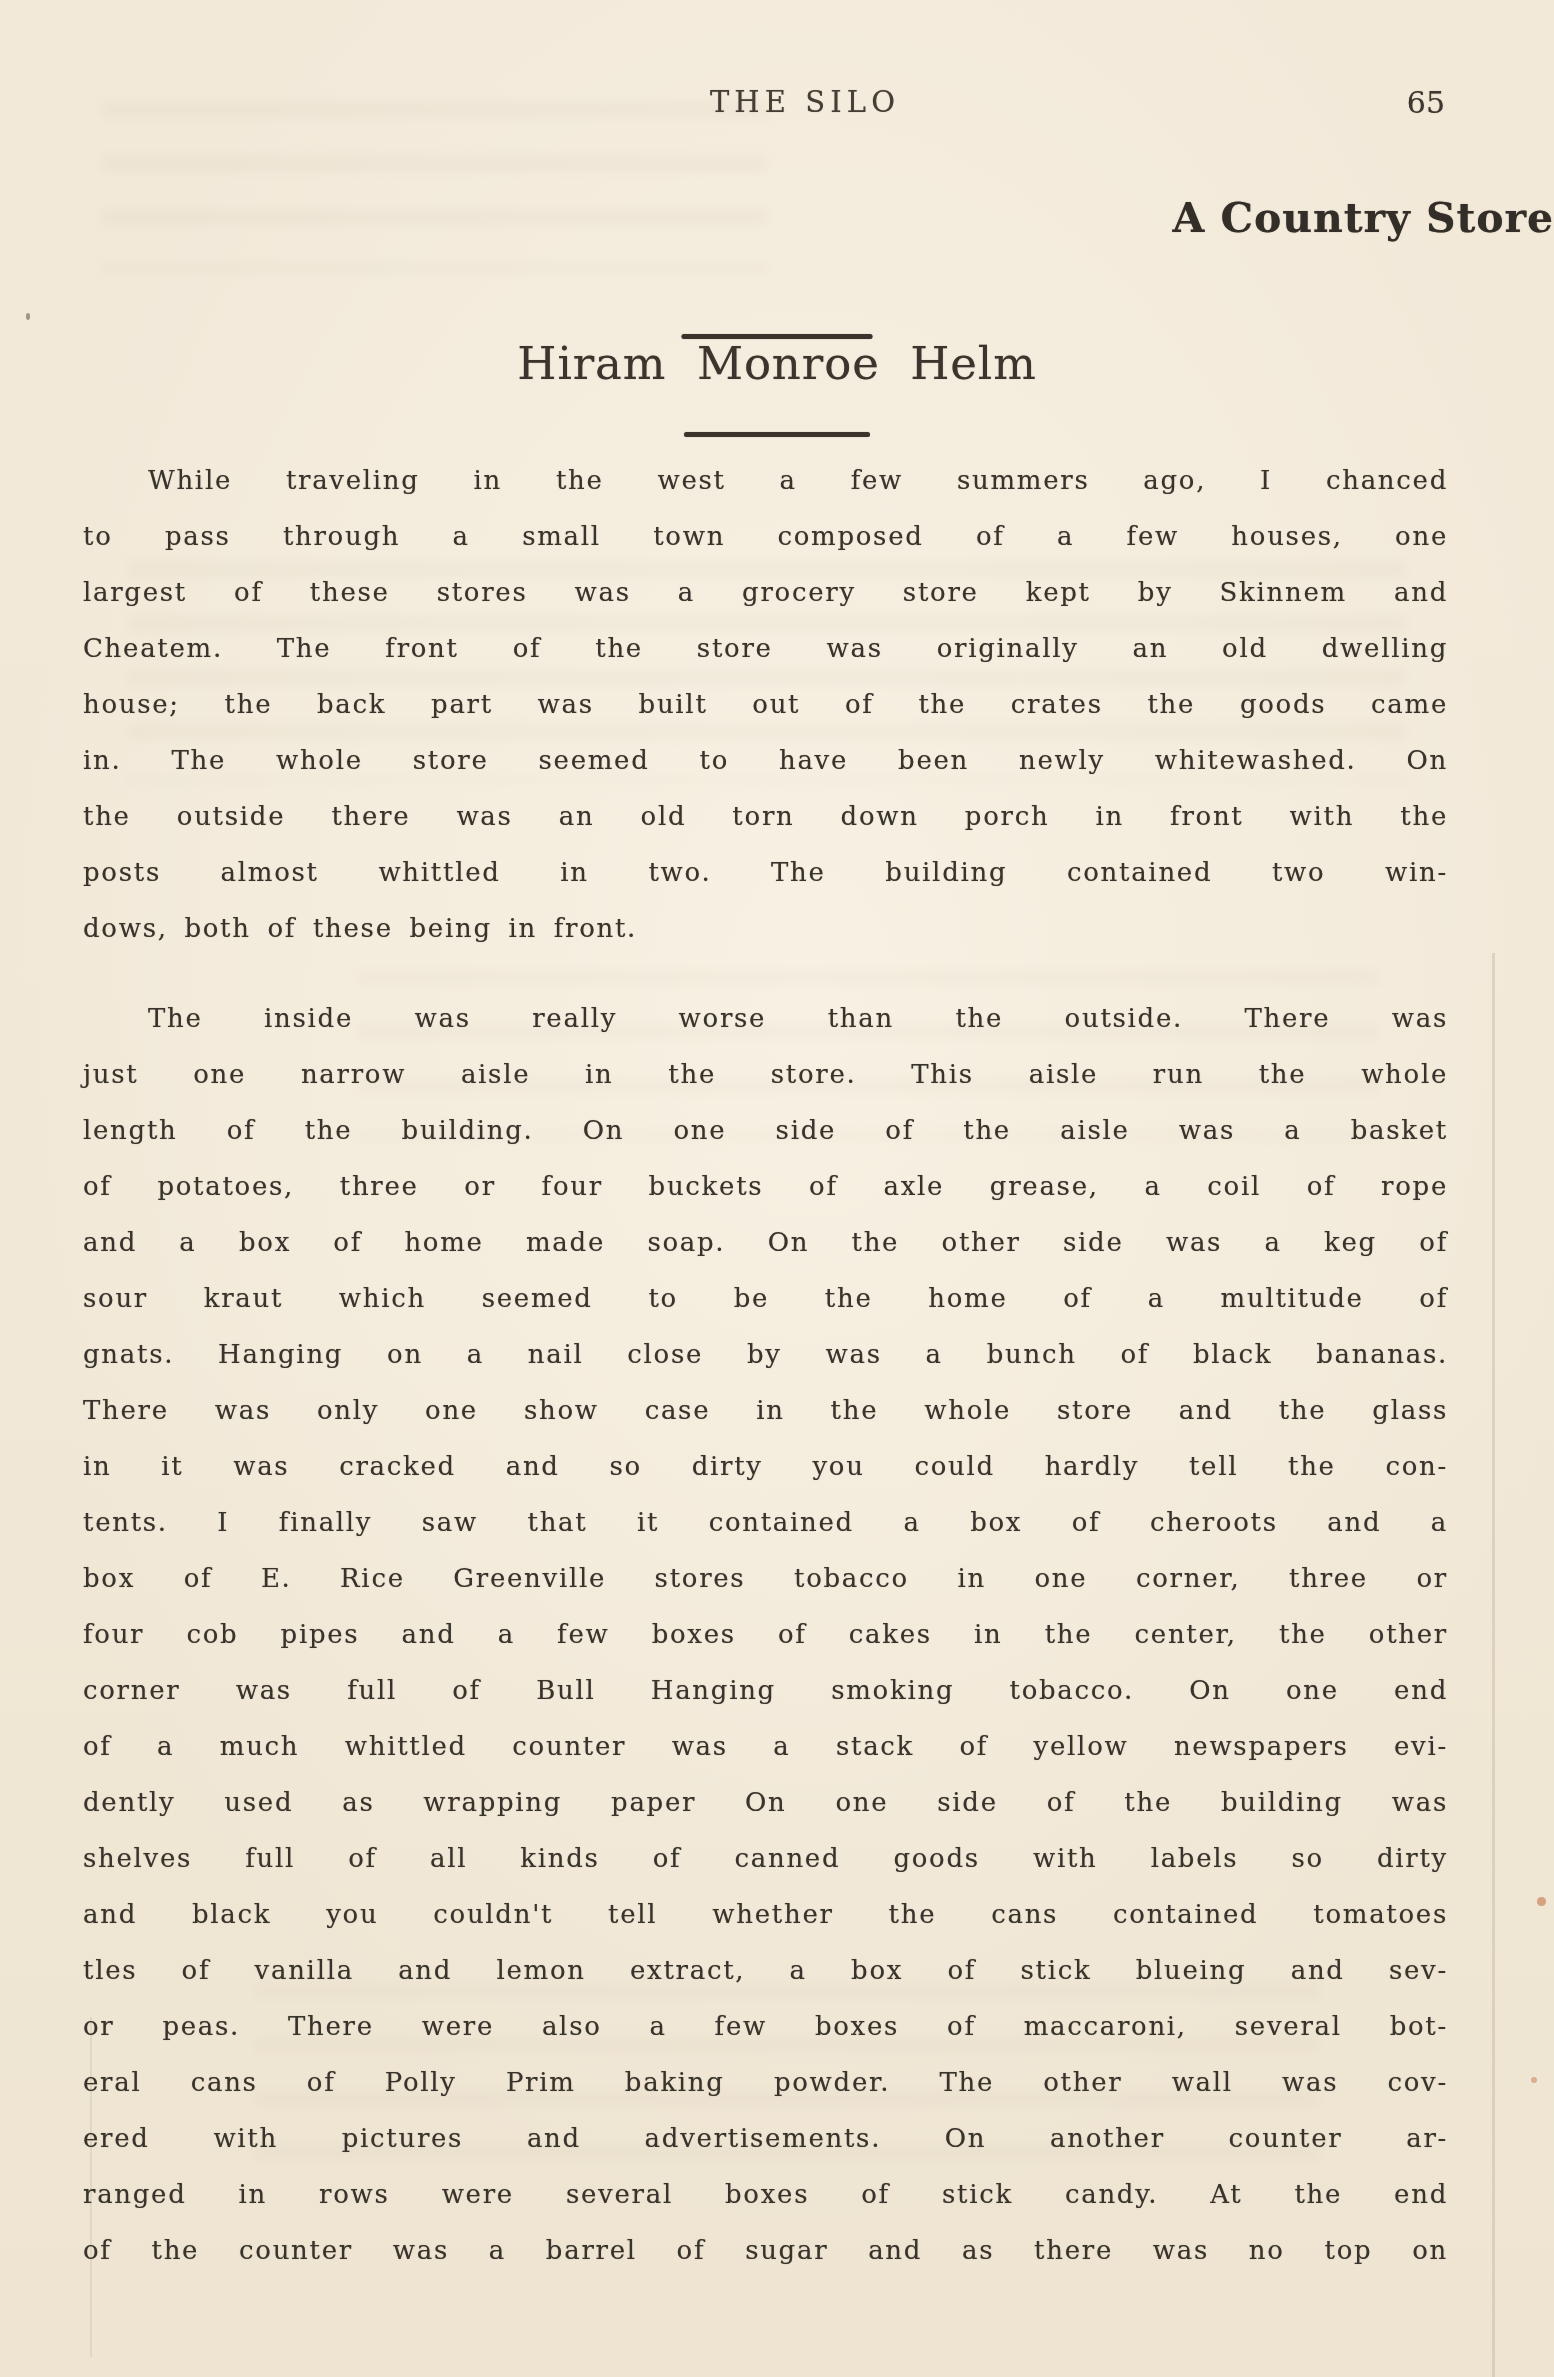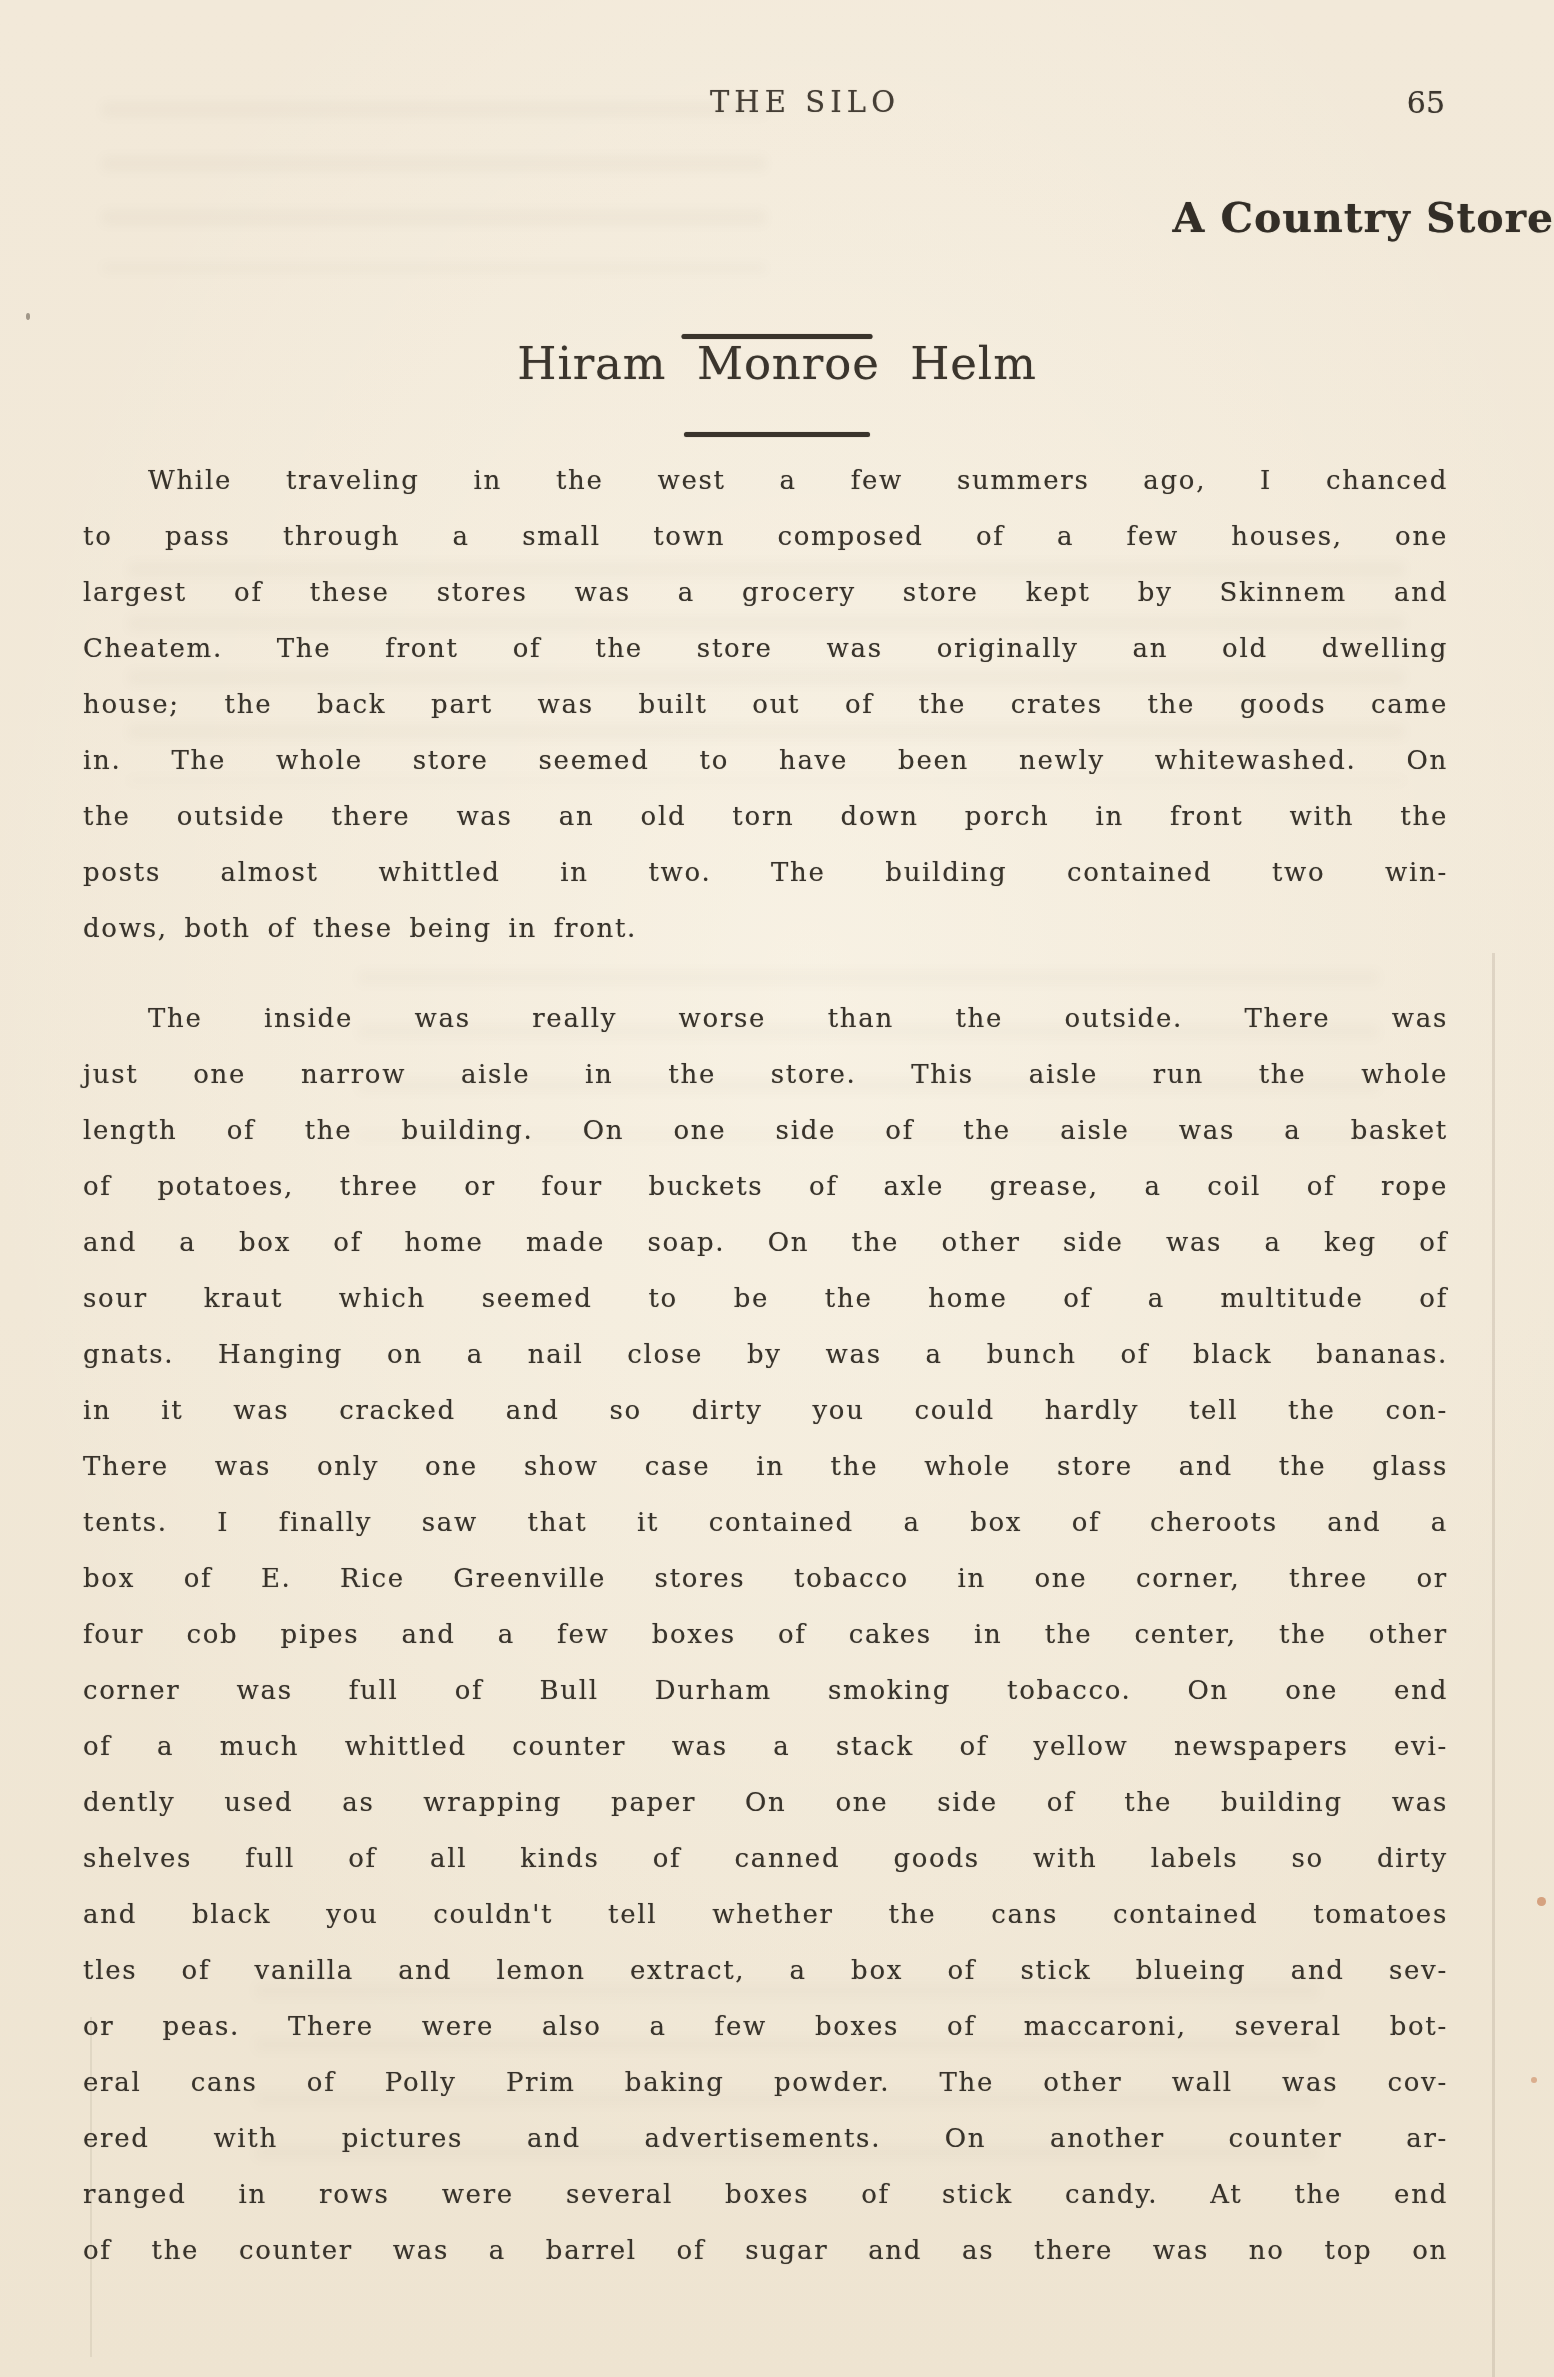--- a/index.html
+++ b/index.html
@@ -162,26 +162,26 @@
         <div class="line short-end">dows, both of these being in front.</div>
       </div>
       <div class="para">
         <div class="line first">The inside was really worse than the outside. There was</div>
         <div class="line">just one narrow aisle in the store. This aisle run the whole</div>
         <div class="line">length of the building. On one side of the aisle was a basket</div>
         <div class="line">of potatoes, three or four buckets of axle grease, a coil of rope</div>
         <div class="line">and a box of home made soap. On the other side was a keg of</div>
         <div class="line">sour kraut which seemed to be the home of a multitude of</div>
         <div class="line">gnats. Hanging on a nail close by was a bunch of black bananas.</div>
+        <div class="line">There was only one show case in the whole store and the glass</div>
         <div class="line">in it was cracked and so dirty you could hardly tell the con-</div>
-        <div class="line">There was only one show case in the whole store and the glass</div>
         <div class="line">tents. I finally saw that it contained a box of cheroots and a</div>
         <div class="line">box of E. Rice Greenville stores tobacco in one corner, three or</div>
         <div class="line">four cob pipes and a few boxes of cakes in the center, the other</div>
-        <div class="line">corner was full of Bull Durham smoking tobacco. On one end</div>
+        <div class="line">corner was full of Bull Hanging smoking tobacco. On one end</div>
         <div class="line">of a much whittled counter was a stack of yellow newspapers evi-</div>
         <div class="line">dently used as wrapping paper On one side of the building was</div>
         <div class="line">shelves full of all kinds of canned goods with labels so dirty</div>
         <div class="line">and black you couldn't tell whether the cans contained tomatoes</div>
         <div class="line">tles of vanilla and lemon extract, a box of stick blueing and sev-</div>
         <div class="line">or peas. There were also a few boxes of maccaroni, several bot-</div>
         <div class="line">eral cans of Polly Prim baking powder. The other wall was cov-</div>
         <div class="line">ered with pictures and advertisements. On another counter ar-</div>
         <div class="line">ranged in rows were several boxes of stick candy. At the end</div>
         <div class="line">of the counter was a barrel of sugar and as there was no top on</div>

